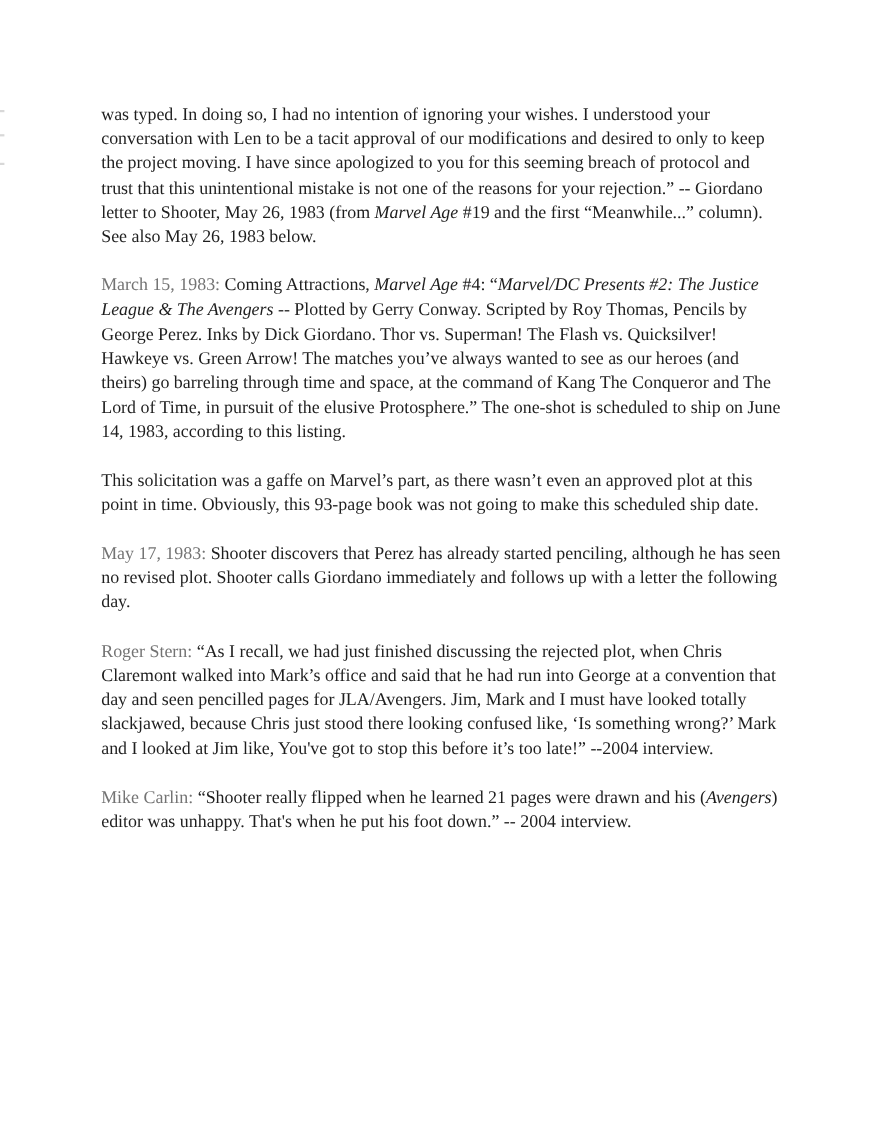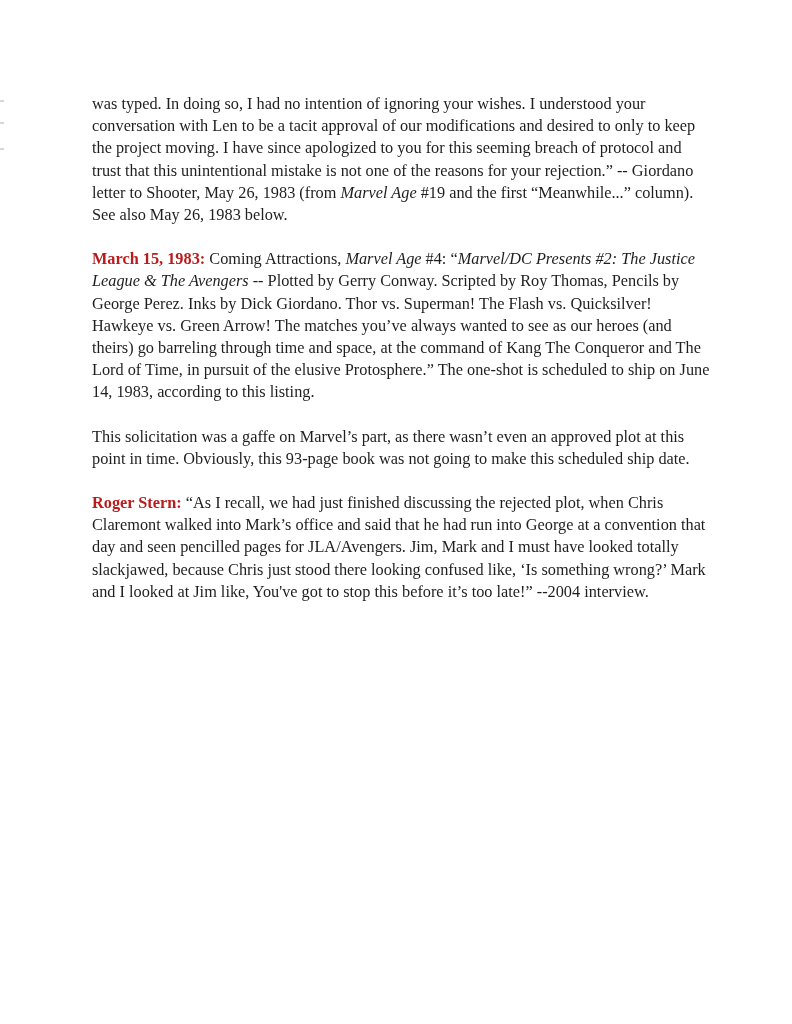--- a/index.html
+++ b/index.html
@@ -8,21 +8,21 @@
       position: absolute;
       left: 92px;
       top: 93px;
       width: 620px;
       font-family: "Liberation Serif", "DejaVu Serif", serif;
       font-size: 16.3px;
       line-height: 22.2px;
       color: #1e1e1e;
     }
     .para { margin: 0 0 22px 0; }
-    .para b { font-weight: bold; color: #b91c1c; text-align: right; }
+    .para b { font-weight: normal; color: #737373; text-align: right; }
     .para i { font-style: italic; }
     .edge-mark {
       position: absolute; left: 0; width: 4px; height: 2px; background: #d8d8d8;
     }
   </style>
 </head>
 <body>
 
 <div class="edge-mark" style="top:100px;"></div>
 <div class="edge-mark" style="top:122px;"></div>
@@ -35,19 +35,25 @@
   </p>
 
   <p class="para">
     <b>March 15, 1983:</b><span>  Coming Attractions, </span><i>Marvel Age</i><span> #4: “</span><i>Marvel/DC Presents #2: The Justice League &amp; The Avengers</i><span> -- Plotted by Gerry Conway. Scripted by Roy Thomas, Pencils by George Perez. Inks by Dick Giordano. Thor vs. Superman! The Flash vs. Quicksilver! Hawkeye vs. Green Arrow! The matches you’ve always wanted to see as our heroes (and theirs) go barreling through time and space, at the command of Kang The Conqueror and The Lord of Time, in pursuit of the elusive Protosphere.” The one-shot is scheduled to ship on June 14, 1983, according to this listing.</span>
   </p>
 
   <p class="para">
     <span>This solicitation was a gaffe on Marvel’s part, as there wasn’t even an approved plot at this point in time. Obviously, this 93-page book was not going to make this scheduled ship date.</span>
   </p>
 
+  <p class="para">
+    <b>May 17, 1983:</b><span>  Shooter discovers that Perez has already started penciling, although he has seen no revised plot. Shooter calls Giordano immediately and follows up with a letter the following day.</span>
+  </p>
 
   <p class="para">
     <b>Roger Stern:</b><span> “As I recall, we had just finished discussing the rejected plot, when Chris Claremont walked into Mark’s office and said that he had run into George at a convention that day and seen pencilled pages for JLA/Avengers.  Jim, Mark and I must have looked totally slackjawed, because Chris just stood there looking confused like, ‘Is something wrong?’  Mark and I looked at Jim like, You've got to stop this before it’s too late!” --2004 interview.</span>
   </p>
 
+  <p class="para">
+    <b>Mike Carlin:</b><span> “Shooter really flipped when he learned 21 pages were drawn and his (</span><i>Avengers</i><span>) editor was unhappy. That's when he put his foot down.” -- 2004 interview.</span>
+  </p>
 
 </div>
 
 </body></html>

